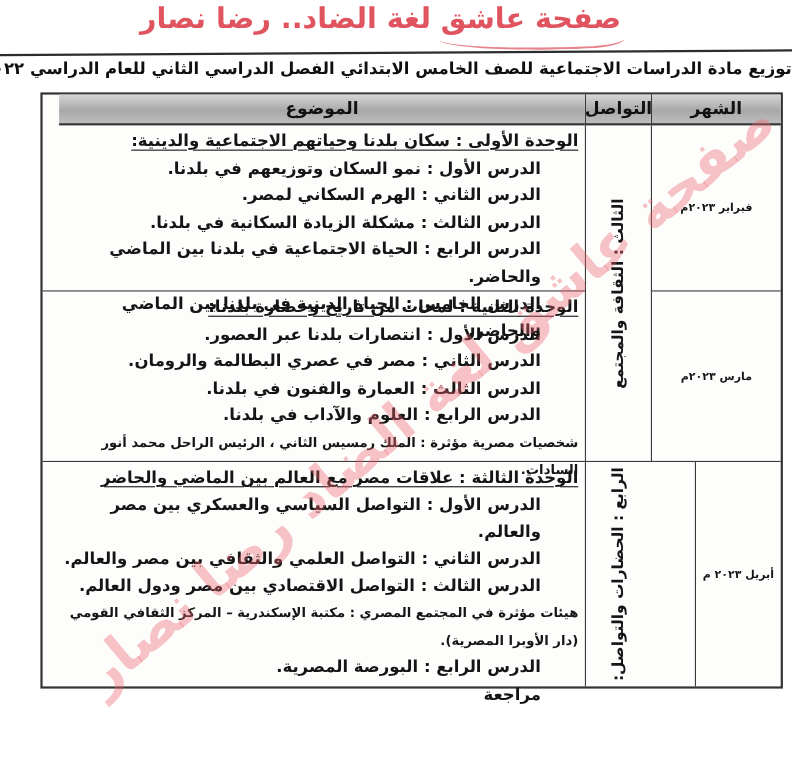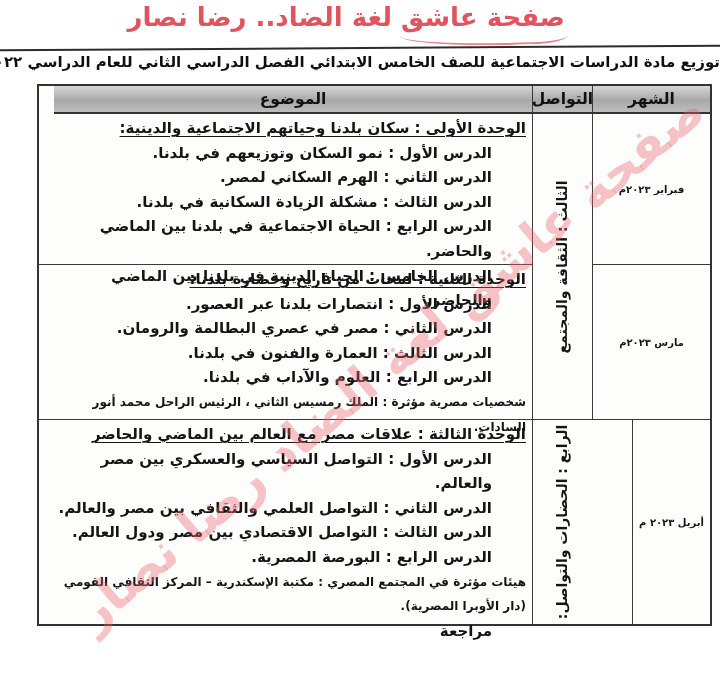--- a/index.html
+++ b/index.html
@@ -154,20 +154,20 @@
     <div class="line lesson">الدرس الثالث : العمارة والفنون في بلدنا.</div>
     <div class="line lesson">الدرس الرابع : العلوم والآداب في بلدنا.</div>
     <div class="line note">شخصيات مصرية مؤثرة : الملك رمسيس الثاني ، الرئيس الراحل محمد أنور السادات.</div>
   </div>
 
   <div class="cell topic-cell g-t3">
     <div class="line unit">الوحدة الثالثة : علاقات مصر مع العالم بين الماضي والحاضر</div>
     <div class="line lesson">الدرس الأول : التواصل السياسي والعسكري بين مصر والعالم.</div>
     <div class="line lesson">الدرس الثاني : التواصل العلمي والثقافي بين مصر والعالم.</div>
     <div class="line lesson">الدرس الثالث : التواصل الاقتصادي بين مصر ودول العالم.</div>
+    <div class="line note">هيئات مؤثرة في المجتمع المصري : مكتبة الإسكندرية – المركز الثقافي القومي (دار الأوبرا المصرية).</div>
     <div class="line lesson">الدرس الرابع : البورصة المصرية.</div>
-    <div class="line note">هيئات مؤثرة في المجتمع المصري : مكتبة الإسكندرية – المركز الثقافي القومي (دار الأوبرا المصرية).</div>
     <div class="line lesson">مراجعة</div>
   </div>
 
 </div>
 
 <div class="watermark">صفحة عاشق لغة الضاد رضا نصار</div>
 
 </body></html>

